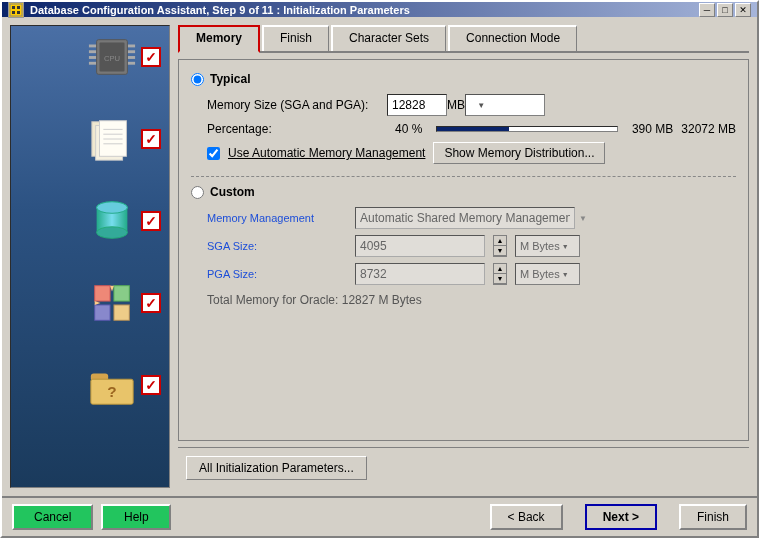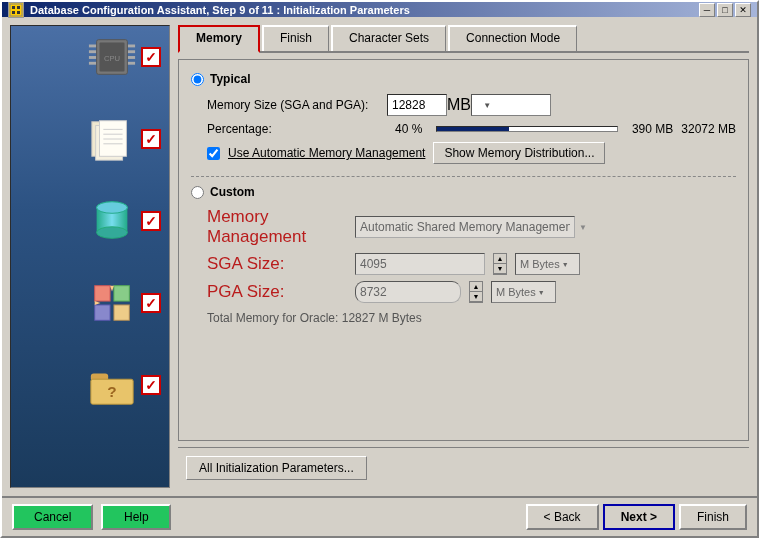--- a/index.html
+++ b/index.html
@@ -183,21 +183,21 @@
       color: #000;
     }
     .field-input {
       border: 1px inset #808080;
       background: white;
       padding: 2px 4px;
       font-size: 12px;
       height: 22px;
     }
     .field-unit {
-      font-size: 16px;
+      font-size: 12px;
     }
     .dropdown-small {
       border: 1px solid #808080;
       border-top: 1px solid #555;
       border-left: 1px solid #555;
       background: white;
       padding: 2px 4px;
       font-size: 12px;
       height: 22px;
       display: flex;
@@ -243,22 +243,22 @@
     }
     .custom-field-row {
       display: flex;
       align-items: center;
       gap: 8px;
       margin-bottom: 6px;
       padding-left: 16px;
     }
     .custom-label {
       width: 140px;
-      font-size: 17px;
-      color: #b91c1c;
+      font-size: 11px;
+      color: #1d4ed8;
     }
     .custom-input {
       border: 1px inset #aaa;
       background: #e0ddd8;
       padding: 2px 4px;
       font-size: 12px;
       height: 22px;
       width: 130px;
       color: #666;
     }
@@ -332,21 +332,21 @@
       background: #22c55e;
       border: 2px solid #808080;
       border-top: 2px solid #ffffff;
       border-left: 2px solid #ffffff;
       font-size: 12px;
       cursor: pointer;
       min-width: 70px;
     }
     .footer-right {
       display: flex;
-      gap: 4px;
+      gap: 22px;
       align-items: center;
     }
     .nav-btn {
       padding: 4px 16px;
       background: #d4d0c8;
       border: 2px solid #808080;
       border-top: 2px solid #ffffff;
       border-left: 2px solid #ffffff;
       font-size: 12px;
       cursor: pointer;
@@ -554,21 +554,21 @@
               <div class="spinner-btn">▼</div>
             </div>
             <div class="unit-dropdown">
               <span>M Bytes</span>
               <span style="font-size:7px;">▼</span>
             </div>
           </div>
 
           <div class="custom-field-row">
             <span class="custom-label">PGA Size:</span>
-            <input type="text" class="custom-input" style="width: 106px; border-radius: 9px;" value="8732" readonly="">
+            <input type="text" class="custom-input" style="width: 130px;" value="8732" readonly="">
             <div class="spinner">
               <div class="spinner-btn">▲</div>
               <div class="spinner-btn">▼</div>
             </div>
             <div class="unit-dropdown">
               <span>M Bytes</span>
               <span style="font-size:7px;">▼</span>
             </div>
           </div>
 

